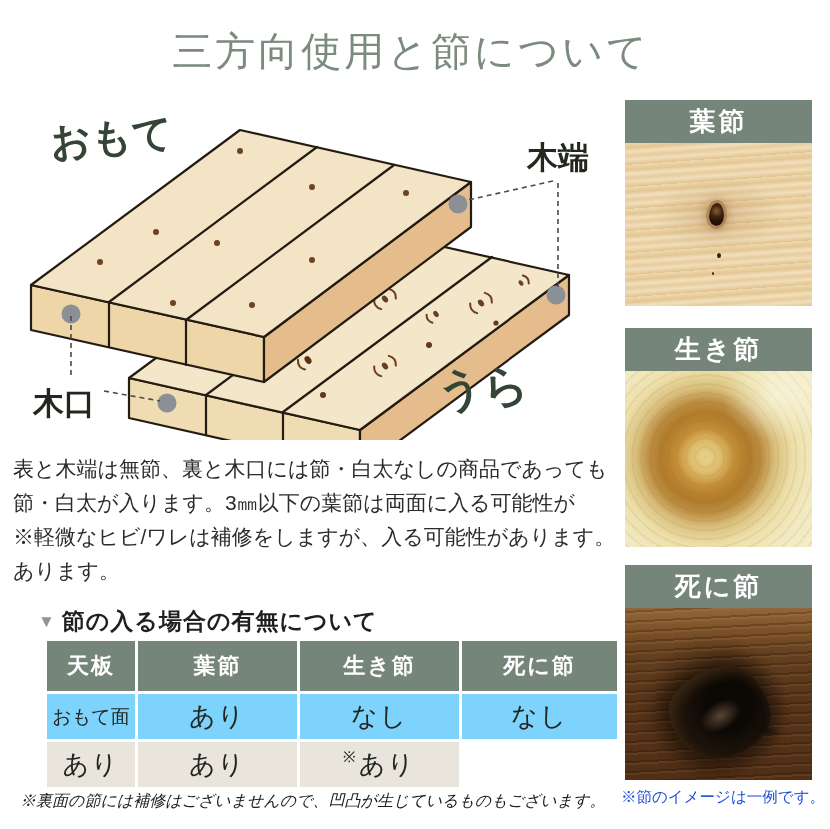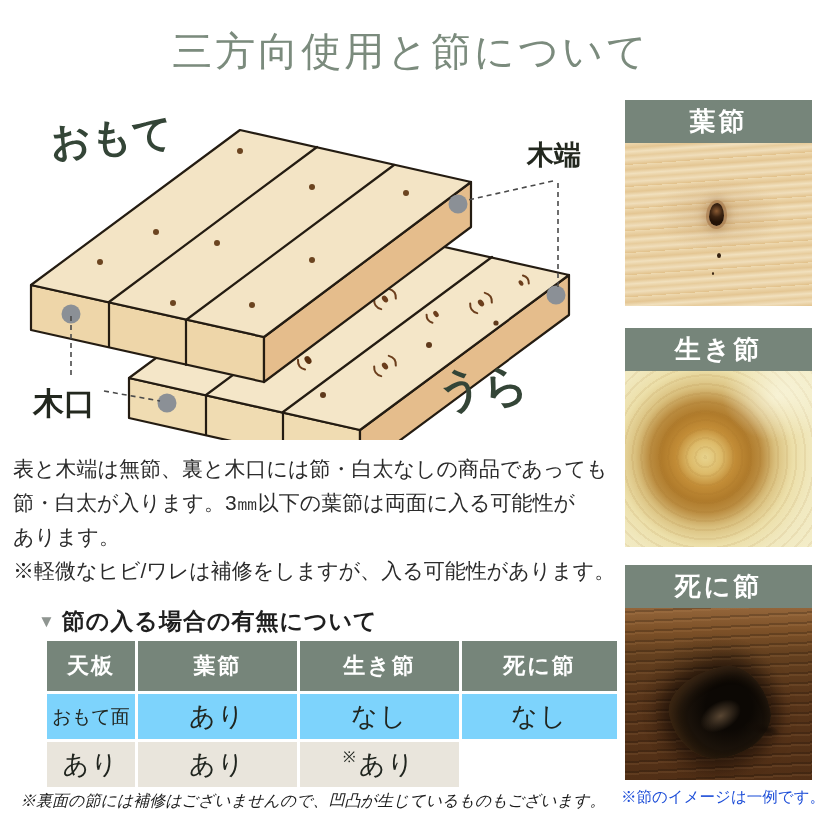--- a/index.html
+++ b/index.html
@@ -7,21 +7,21 @@
   .page { position:relative; width:830px; height:829px; background:#fff; overflow:hidden; }
   .abs { position:absolute; }
 
   
   .title { left:0; top:24px; width:822px; text-align:center; font-size:40px; font-weight:500;
            color:#7b8b7d; letter-spacing:3px; }
 
   
   .dg-label { font-weight:600; white-space:nowrap; }
   .label-omote   { left:50px;  top:110px; font-size:40px; color:#344537; transform:rotate(-5deg); }
-  .label-kiba    { left:527px; top:137px; font-size:27px; color:#23281f; }
+  .label-kiba    { left:527px; top:137px; font-size:31px; color:#23281f; }
   .label-koguchi { left:33px;  top:383px; font-size:31px; color:#23281f; }
   .label-ura     { left:437px; top:358px; font-size:45px; color:#344537; transform:rotate(-4deg); }
 
   
   .description { left:13px; top:452px; width:612px; font-size:21px; line-height:34px; color:#2b2b2b; }
 
   
   .table-heading { left:38px; top:606px; font-size:23px; font-weight:700; color:#1f1f1f; letter-spacing:1px; }
   .table-heading .tri { font-size:17px; color:#8f9591; margin-right:6px; position:relative; top:-2px; }
 
@@ -181,22 +181,22 @@
   </svg>
 
   <div class="abs dg-label label-omote">おもて</div>
   <div class="abs dg-label label-kiba">木端</div>
   <div class="abs dg-label label-koguchi">木口</div>
   <div class="abs dg-label label-ura">うら</div>
 
   <div class="abs description">
     <div>表と木端は無節、裏と木口には節・白太なしの商品であっても</div>
     <div>節・白太が入ります。3㎜以下の葉節は両面に入る可能性が</div>
+    <div>※軽微なヒビ/ワレは補修をしますが、入る可能性があります。</div>
     <div>あります。</div>
-    <div>※軽微なヒビ/ワレは補修をしますが、入る可能性があります。</div>
   </div>
 
   <div class="abs table-heading">
     <span class="tri">▼</span><span>節の入る場合の有無について</span>
   </div>
 
   <div class="abs knot-table">
     <div class="cell th">天板</div>
     <div class="cell th">葉節</div>
     <div class="cell th">生き節</div>

